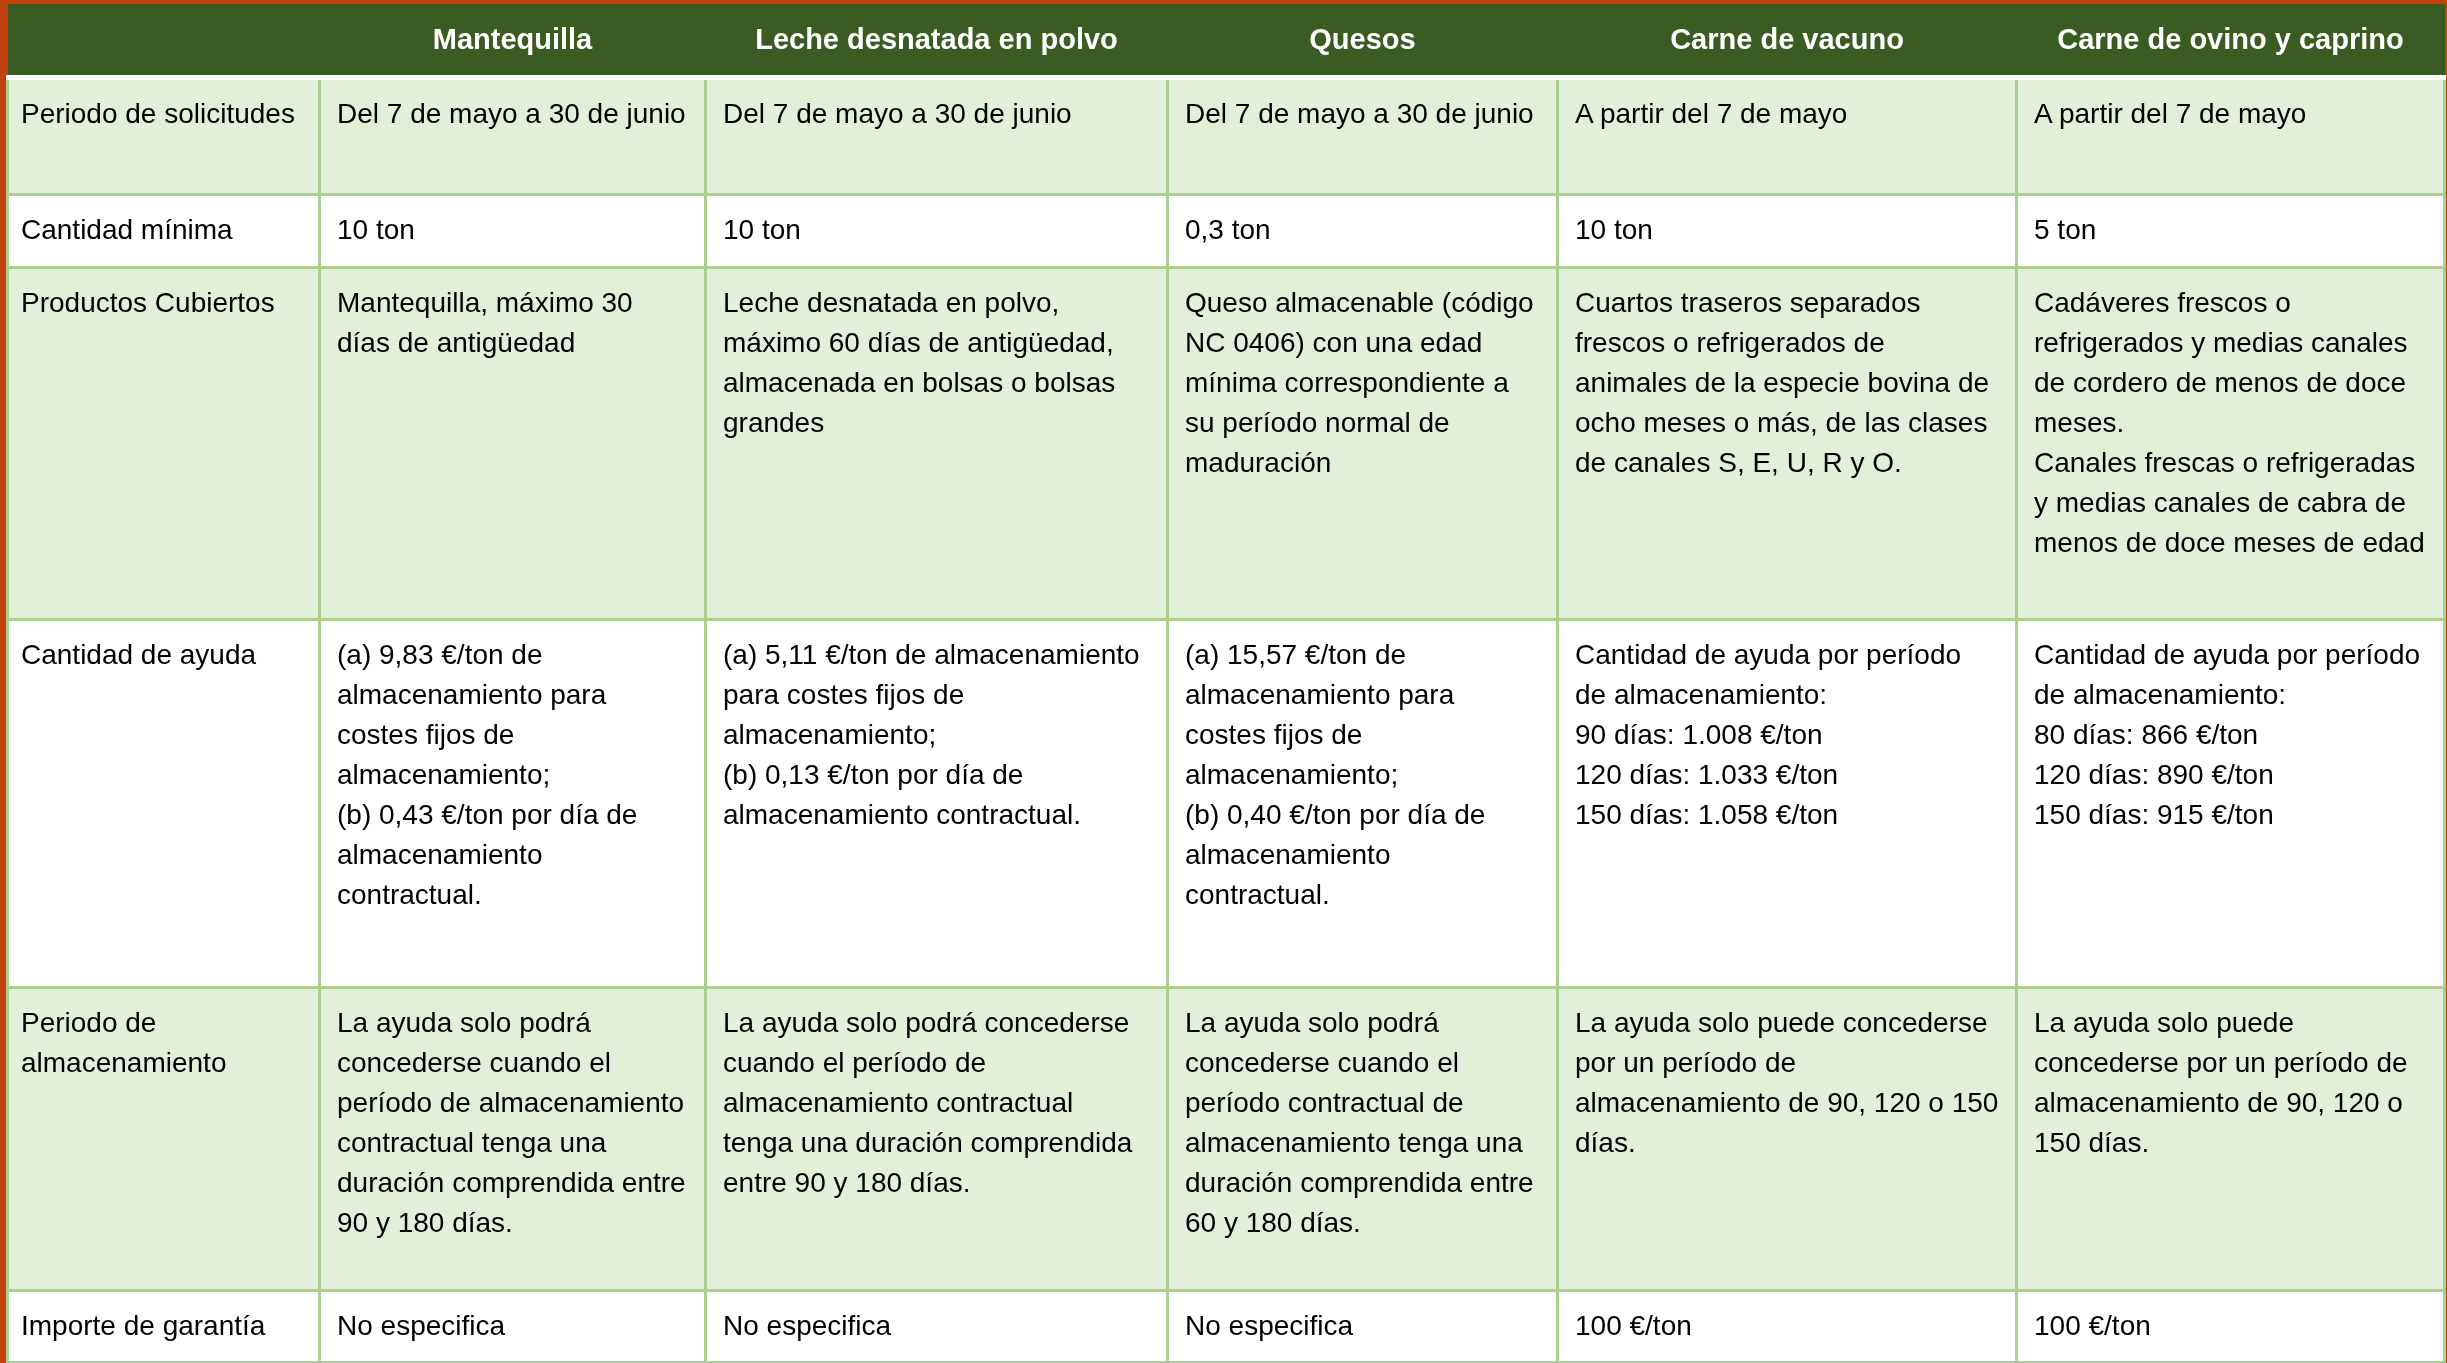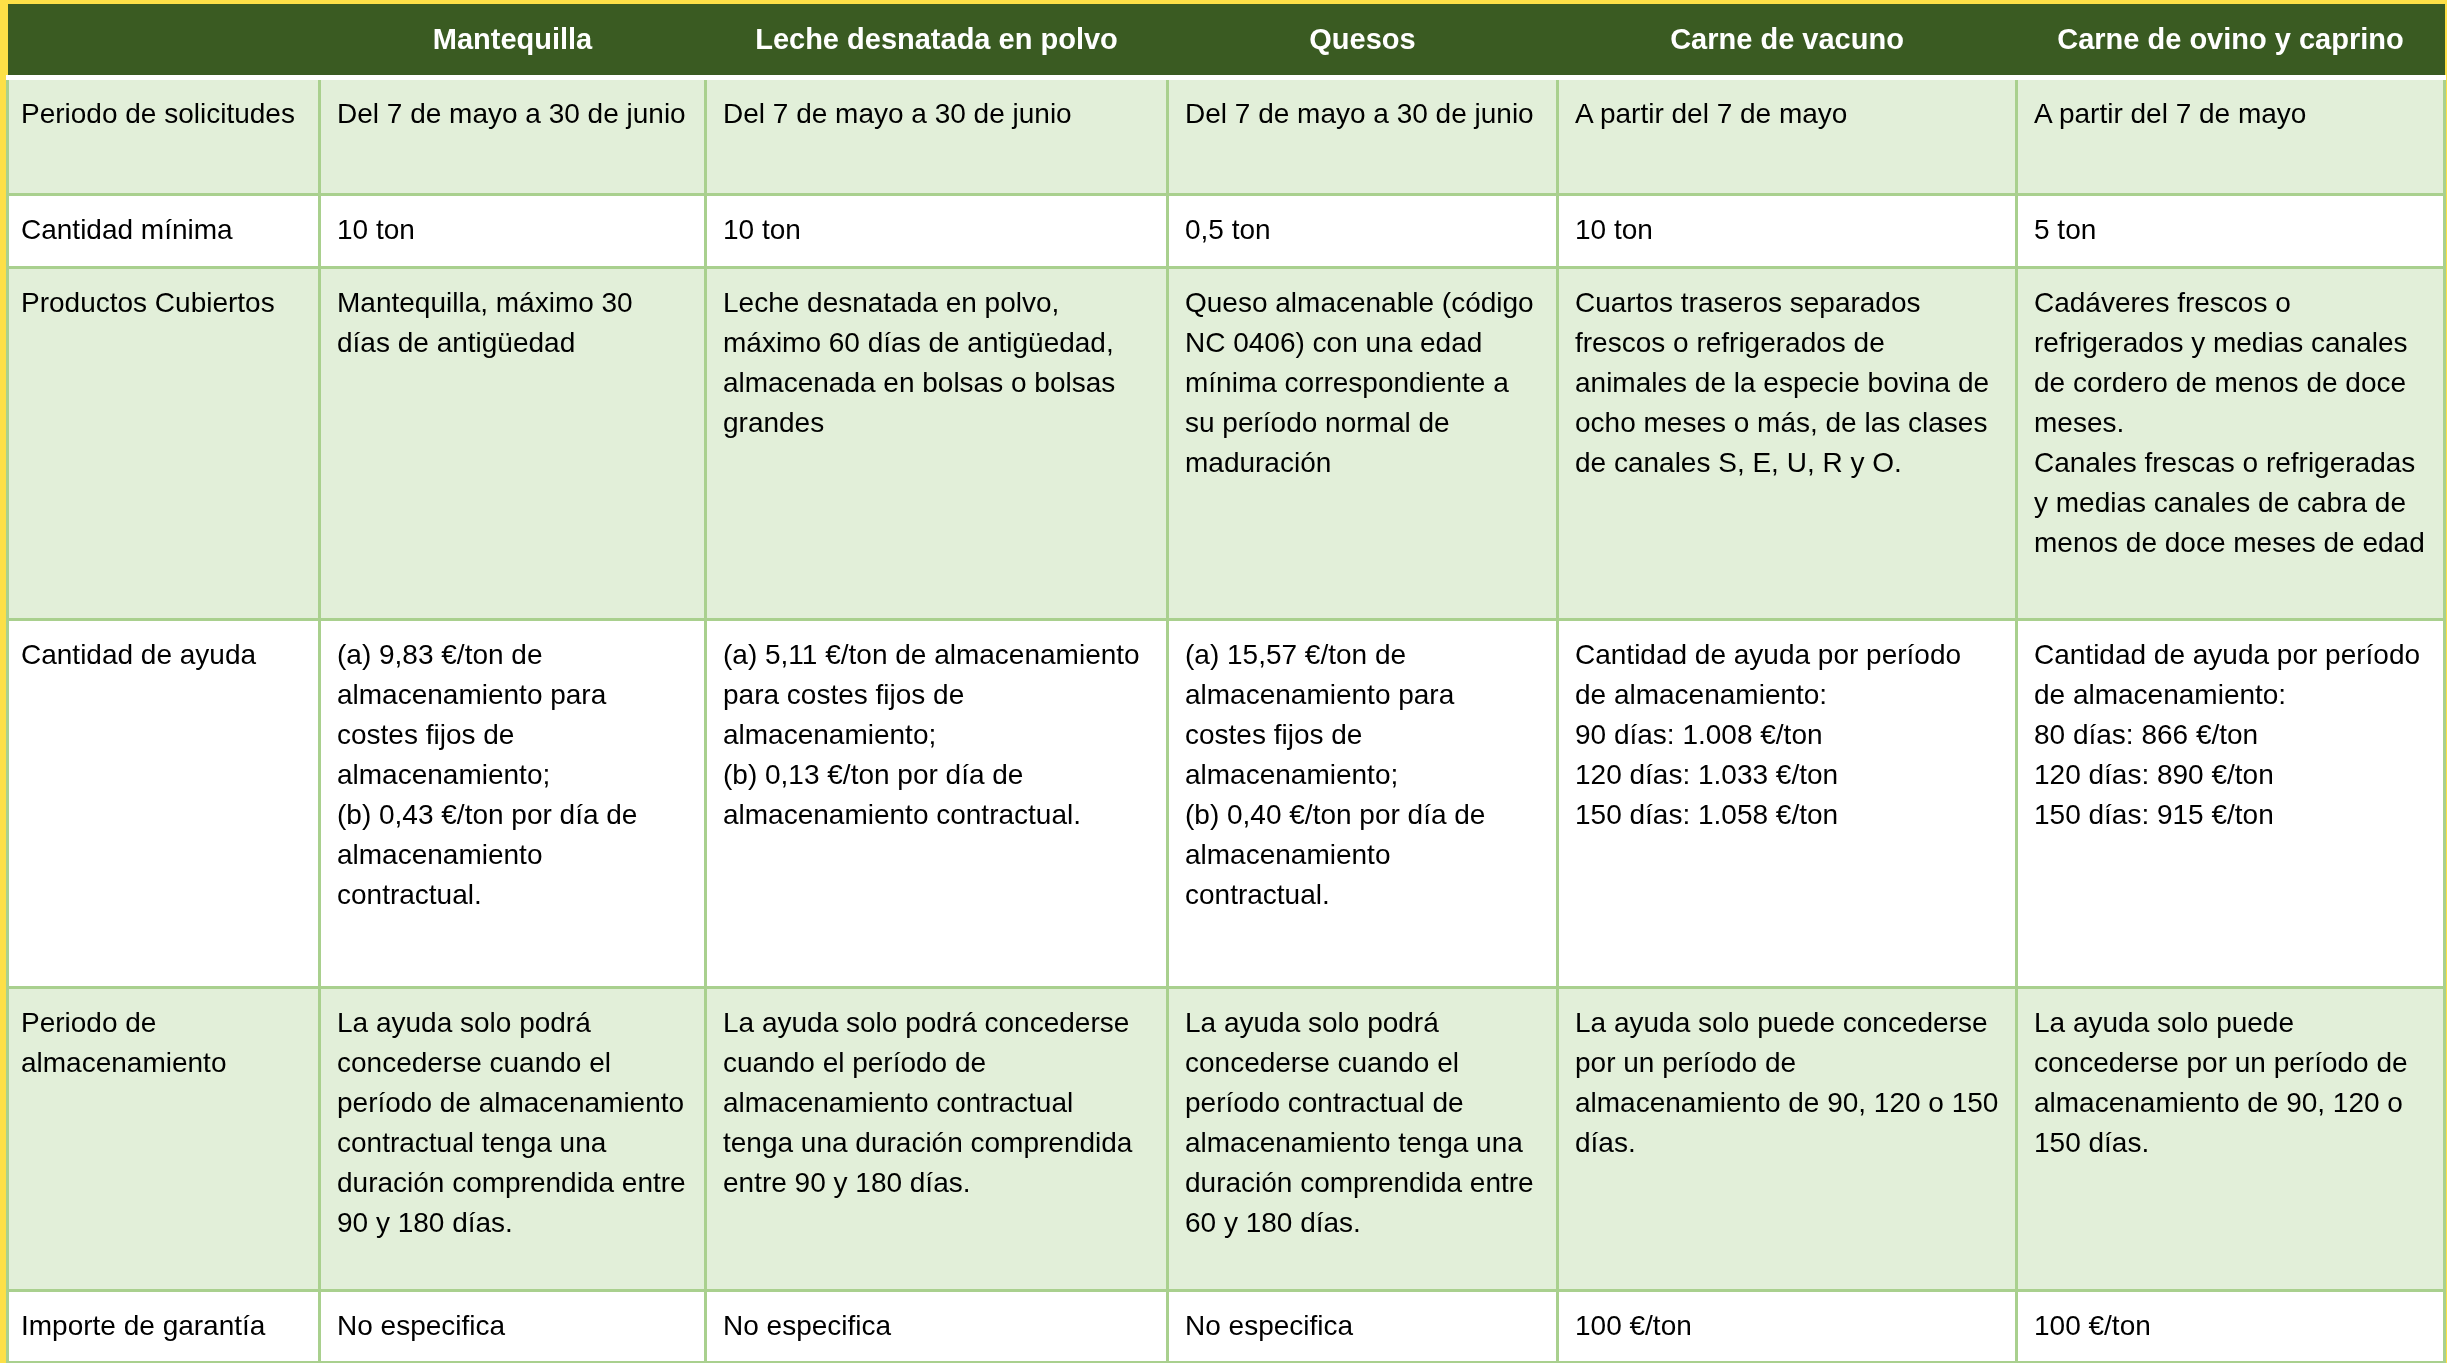--- a/index.html
+++ b/index.html
@@ -4,21 +4,21 @@
 <style>
   html, body {
     margin: 0;
     padding: 0;
     background: #ffffff;
   }
   .page {
     position: relative;
     width: 2447px;
     height: 1363px;
-    background: #fde047;
+    background: #c2410c;
     font-family: "Liberation Sans", sans-serif;
     color: var(--text-color, #000);
     overflow: hidden;
   }
   table.aid-table {
     position: absolute;
     left: 6px;
     top: 4px;
     width: 2437px;
     border-collapse: collapse;
@@ -119,21 +119,21 @@
         </tr>
         <tr class="plain">
           <th class="rowlabel">Cantidad mínima</th>
           <td>
             <p>10 ton</p>
           </td>
           <td>
             <p>10 ton</p>
           </td>
           <td>
-            <p>0,5 ton</p>
+            <p>0,3 ton</p>
           </td>
           <td>
             <p>10 ton</p>
           </td>
           <td>
             <p>5 ton</p>
           </td>
         </tr>
         <tr class="shaded">
           <th class="rowlabel">Productos Cubiertos</th>

